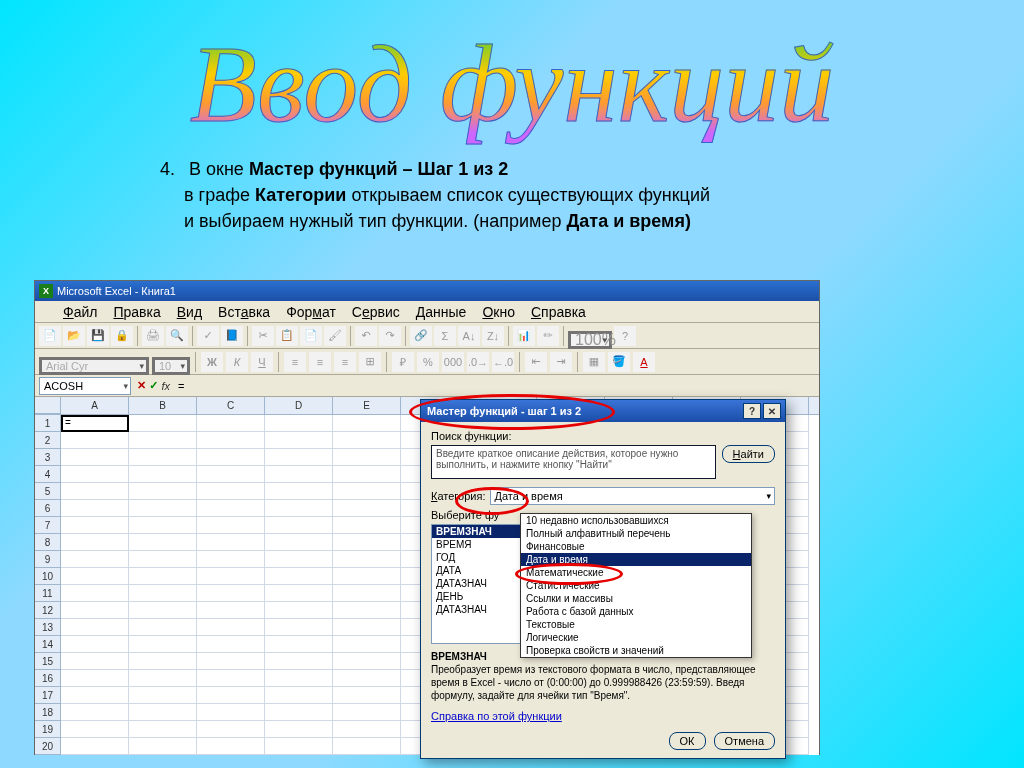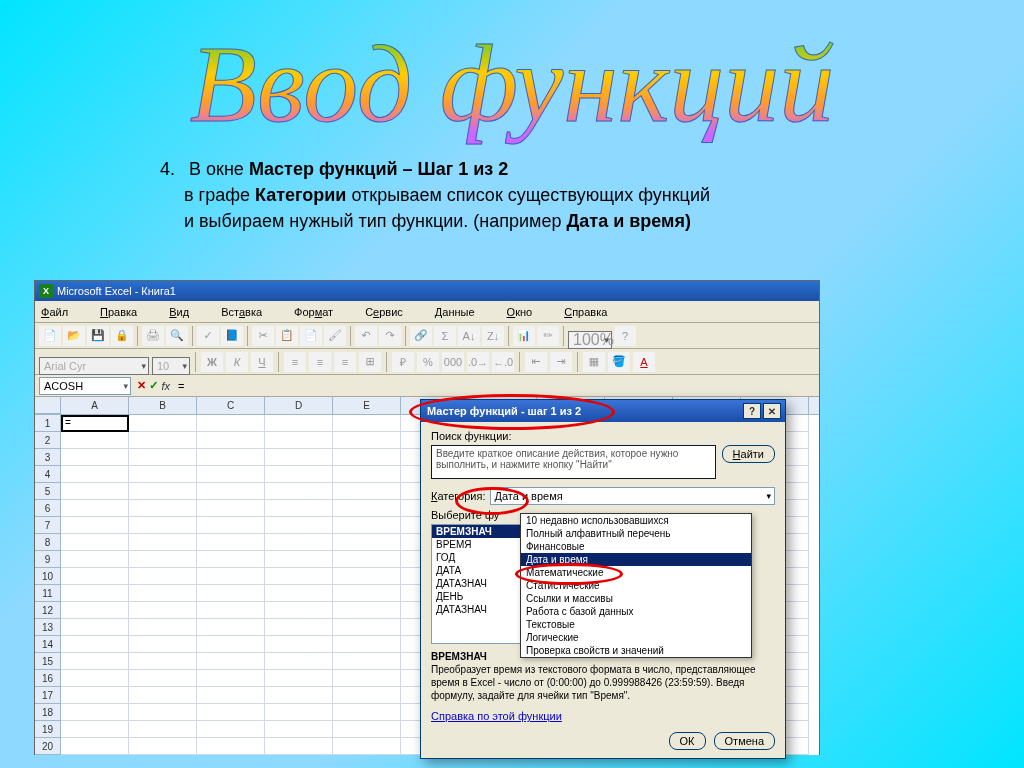--- a/index.html
+++ b/index.html
@@ -50,22 +50,23 @@
 .titlebar .xl-icon {
   width:14px; height:14px; background:#1a7f1a; margin-right:4px;
   display:inline-flex; align-items:center; justify-content:center;
   font-size:9px; color:#fff; font-weight:bold;
 }
 .menubar {
   height: 22px;
   background: #ece9d8;
   border-bottom: 1px solid #aca899;
   display:flex; align-items:center;
-  font-size: 11px;
-  gap: 20px;
+  font-size: 14px;
+  padding-left: 22px;
+  gap: 4px;
 }
 .menubar span { padding: 2px 6px; cursor:default; }
 .menubar span u { text-decoration: underline; }
 .toolbar {
   height: 26px;
   background: #ece9d8;
   border-bottom: 1px solid #aca899;
   display:flex; align-items:center;
   padding: 0 4px;
   gap: 2px;
@@ -80,21 +81,21 @@
 .formatbar {
   height: 26px;
   background: #ece9d8;
   border-bottom: 1px solid #aca899;
   display:flex; align-items:center;
   padding: 0 4px;
   gap: 3px;
   font-size: 11px;
 }
 .combo {
-  background:#fff; border:1px solid #737373;
+  background:#fff; border:3px solid #737373;
   height:18px; padding:0 24px 0 4px;
   display:inline-flex; align-items:center;
   position:relative; color:#888;margin-top:8px;
 }
 .combo.disabled { background:#f0f0f0; color:#aaa; }
 .combo::after {
   content:"▾"; position:absolute; right:2px; font-size:9px; color:#555;
 }
 .fbar {
   height: 22px;

